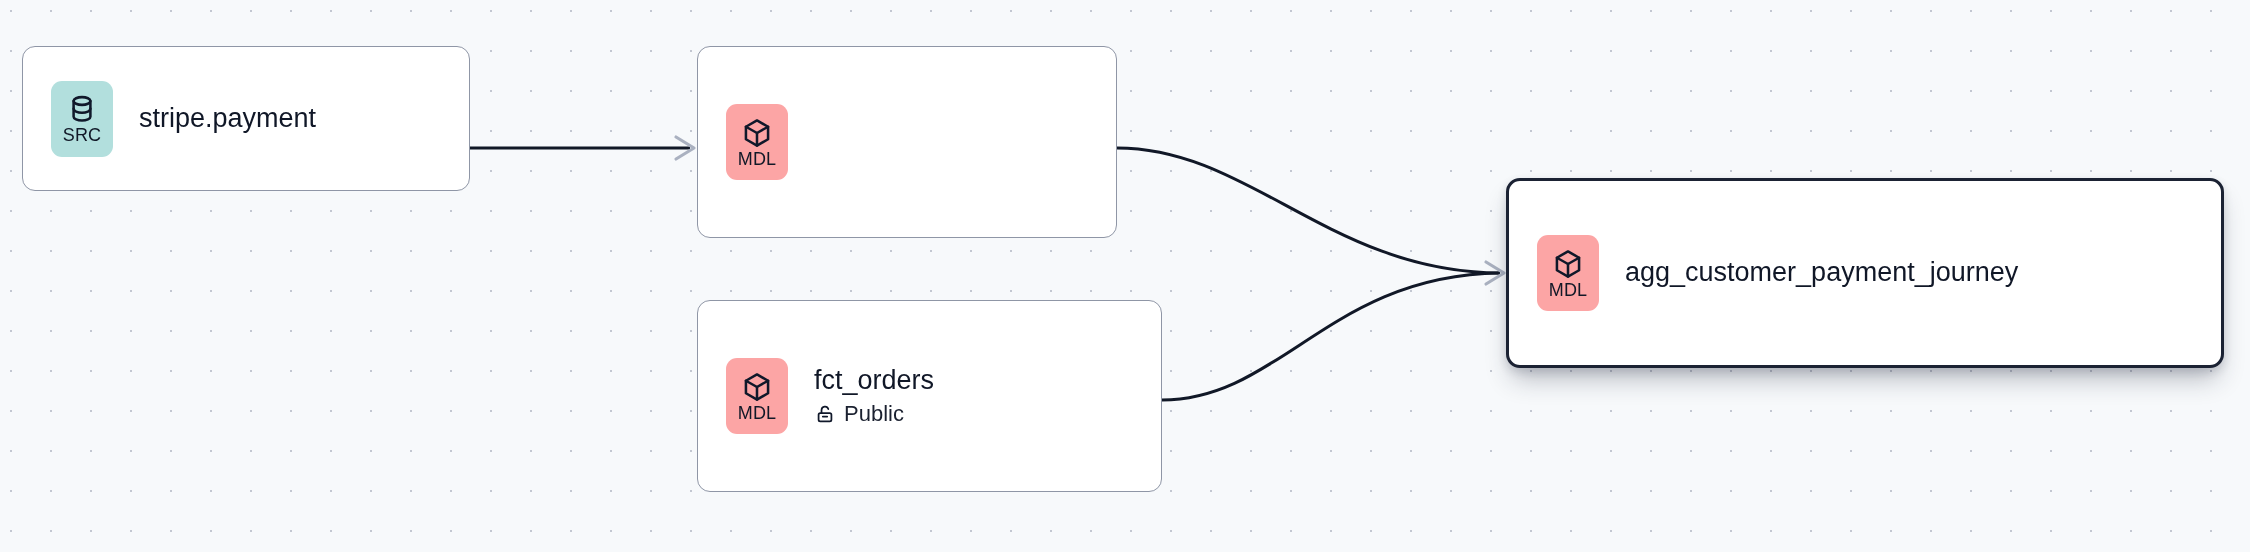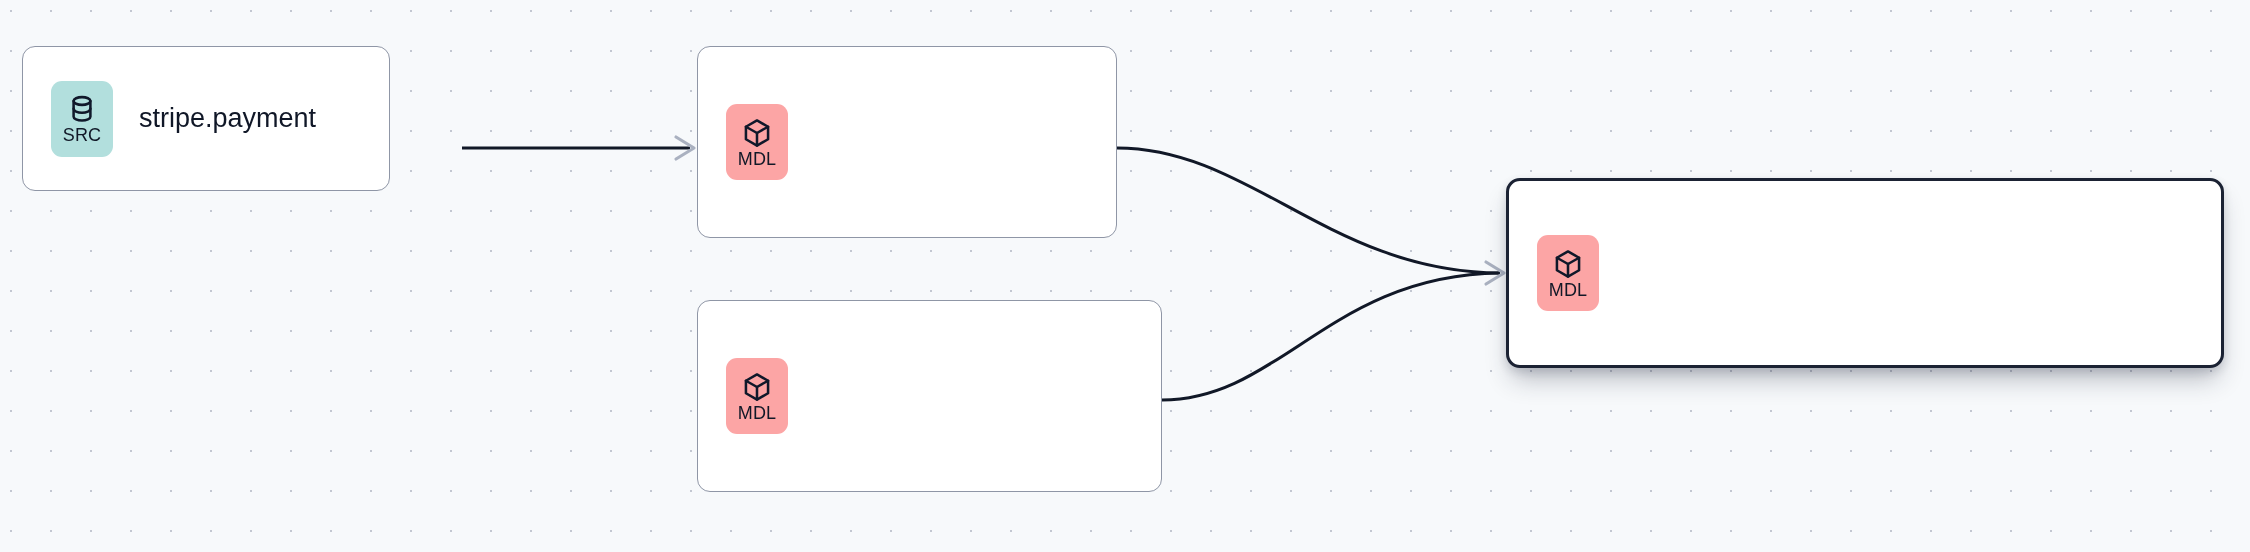--- a/index.html
+++ b/index.html
@@ -113,21 +113,21 @@
       <path d="M 1117 148 C 1250 148, 1330 272, 1500 273" fill="none" stroke="#111827" stroke-width="3"></path>
     </g>
 
     <g>
       <path d="M 1162 400 C 1280 400, 1330 275, 1500 273" fill="none" stroke="#111827" stroke-width="3"></path>
     </g>
 
     <path d="M 1486 262 L 1504 273 L 1486 284" fill="none" stroke="#aab1c0" stroke-width="3.2" stroke-linecap="round" stroke-linejoin="round"></path>
   </svg>
 
-  <div class="node" style="left:22px; top:46px; width:368px; height:145px;">
+  <div class="node" style="left:22px; top:46px; width:448px; height:145px;">
     <div class="badge src">
       <svg width="32" height="32" viewBox="0 0 24 24" fill="none" stroke="#10182a" stroke-width="1.9" stroke-linecap="round" stroke-linejoin="round">
         <ellipse cx="12" cy="6" rx="6.3" ry="2.9"></ellipse>
         <path d="M5.7 6v11.8c0 1.6 2.8 2.9 6.3 2.9s6.3-1.3 6.3-2.9V6"></path>
         <path d="M5.7 11.9c0 1.6 2.8 2.9 6.3 2.9s6.3-1.3 6.3-2.9"></path>
       </svg>
       <span class="badge-label">SRC</span>
     </div>
     <div class="node-body">
       <div class="node-title">stripe.payment</div>
@@ -147,26 +147,40 @@
 
   <div class="node" style="left:697px; top:300px; width:465px; height:192px;">
     <div class="badge mdl">
       <svg width="32" height="32" viewBox="0 0 24 24" fill="none" stroke="#10182a" stroke-width="1.9" stroke-linecap="round" stroke-linejoin="round">
         <path d="M12 2.6 20.3 7.3v9.4L12 21.4 3.7 16.7V7.3z"></path>
         <path d="M3.7 7.3 12 12l8.3-4.7"></path>
         <path d="M12 12v9.4"></path>
       </svg>
       <span class="badge-label">MDL</span>
     </div>
+    <div class="node-body">
+      <div class="node-title">fct_orders</div>
+      <div class="node-sub">
+        <svg width="22" height="22" viewBox="0 0 24 24" fill="none" stroke="#10182a" stroke-width="1.9" stroke-linecap="round" stroke-linejoin="round">
+          <rect x="5" y="11" width="14" height="9" rx="1.8"></rect>
+          <path d="M8.2 11V7.6A3.8 3.8 0 0 1 15.6 6.6"></path>
+          <path d="M9.6 14.8h4.8"></path>
+        </svg>
+        <span>Public</span>
+      </div>
+    </div>
   </div>
 
   <div class="node selected" style="left:1506px; top:178px; width:718px; height:190px;">
     <div class="badge mdl">
       <svg width="32" height="32" viewBox="0 0 24 24" fill="none" stroke="#10182a" stroke-width="1.9" stroke-linecap="round" stroke-linejoin="round">
         <path d="M12 2.6 20.3 7.3v9.4L12 21.4 3.7 16.7V7.3z"></path>
         <path d="M3.7 7.3 12 12l8.3-4.7"></path>
         <path d="M12 12v9.4"></path>
       </svg>
       <span class="badge-label">MDL</span>
     </div>
+    <div class="node-body">
+      <div class="node-title">agg_customer_payment_journey</div>
+    </div>
   </div>
 
 </div>
 
 </body></html>

